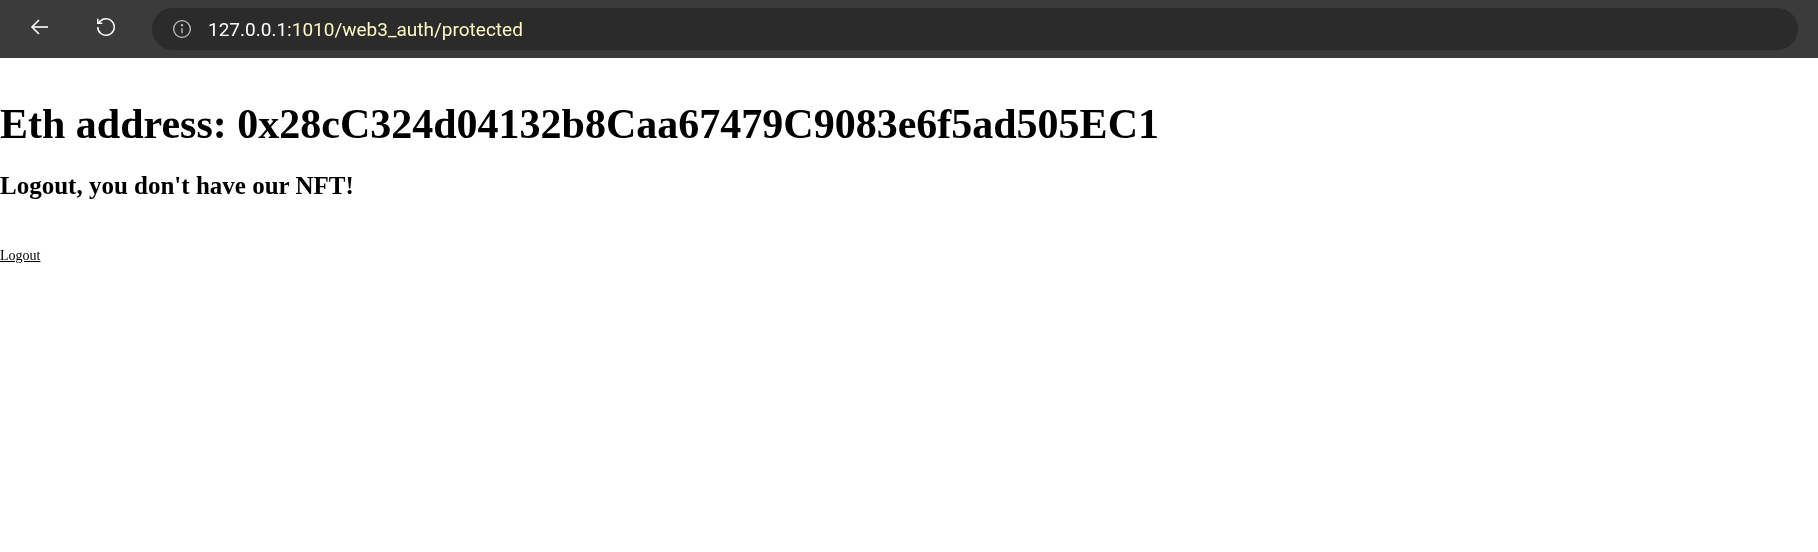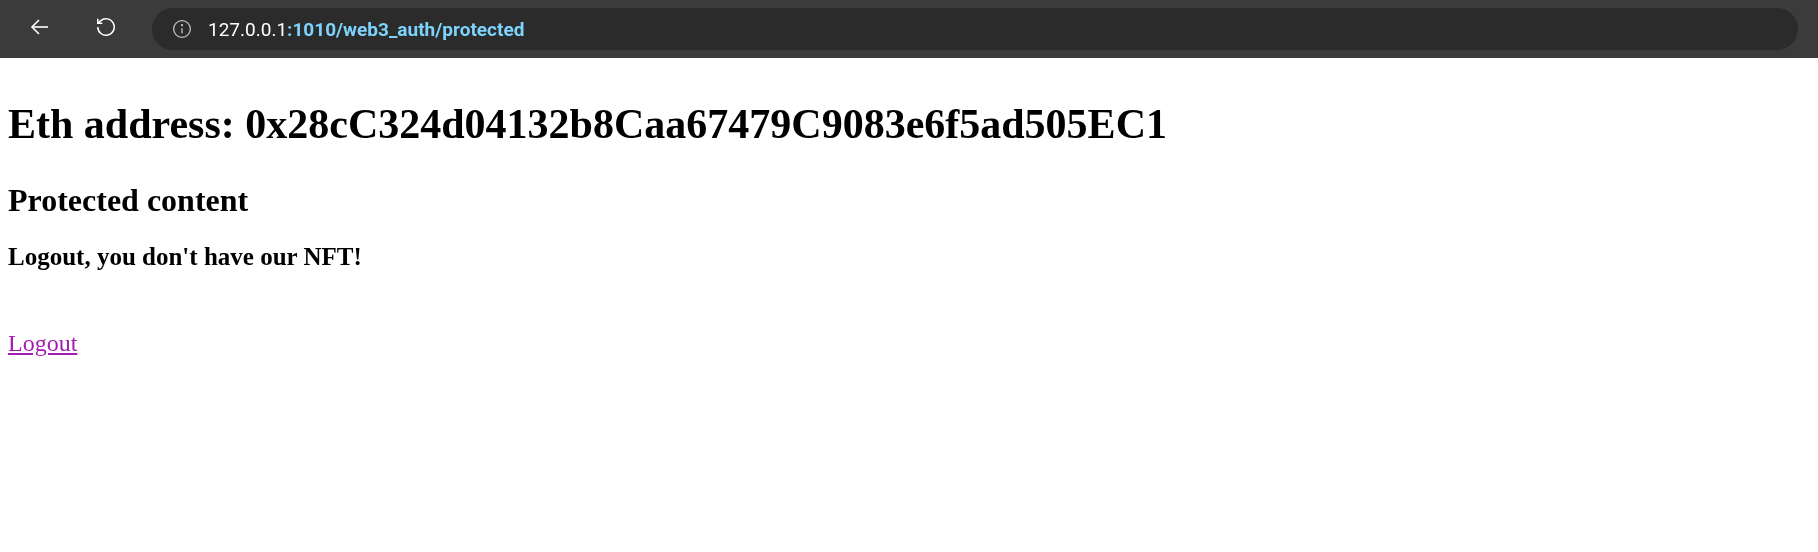--- a/index.html
+++ b/index.html
@@ -54,48 +54,47 @@
     .info-icon svg {
       stroke: #c0c0c0;
       fill: none;
     }
     .url-text {
       font-family: -apple-system, BlinkMacSystemFont, "Segoe UI", Roboto, sans-serif;
       font-size: 19px;
       color: #ffffff;
     }
     .url-dim {
-      color: #7dd3fc;
-      font-weight: bold;
+      color: #fef9c3;
     }
     .page-content {
-      padding: 14px 8px;
+      padding: 14px 0;
     }
     h1 {
       font-size: 42px;
       font-weight: bold;
       margin: 28px 0 20px 0;
     }
     h2 {
       font-size: 32px;
       font-weight: bold;
       margin: 34px 0 20px 0;
     }
     h3 {
       font-size: 25px;
       font-weight: bold;
       margin: 24px 0 34px 0;
     }
     .logout-link {
-      font-size: 24px;
-      color: #a21caf;
+      font-size: 14px;
+      color: #000000;
       text-decoration: underline;
       cursor: pointer;
       display: inline-block;
-      margin-top: 25px;
+      margin-top: 14px;
     }
   </style>
 </head>
 <body>
 
 <div class="browser-toolbar">
   <div class="nav-button">
     <span>
       <svg width="24" height="24" viewBox="0 0 24 24" stroke-width="1.6">
         <line x1="20" y1="12" x2="4" y2="12"></line>
@@ -120,16 +119,15 @@
       </svg>
     </span>
     <span class="url-text">
       <span>127.0.0.1</span><span class="url-dim">:1010/web3_auth/protected</span>
     </span>
   </div>
 </div>
 
 <div class="page-content">
   <h1>Eth address: 0x28cC324d04132b8Caa67479C9083e6f5ad505EC1</h1>
-  <h2>Protected content</h2>
   <h3>Logout, you don't have our NFT!</h3>
   <a class="logout-link">Logout</a>
 </div>
 
 </body></html>

